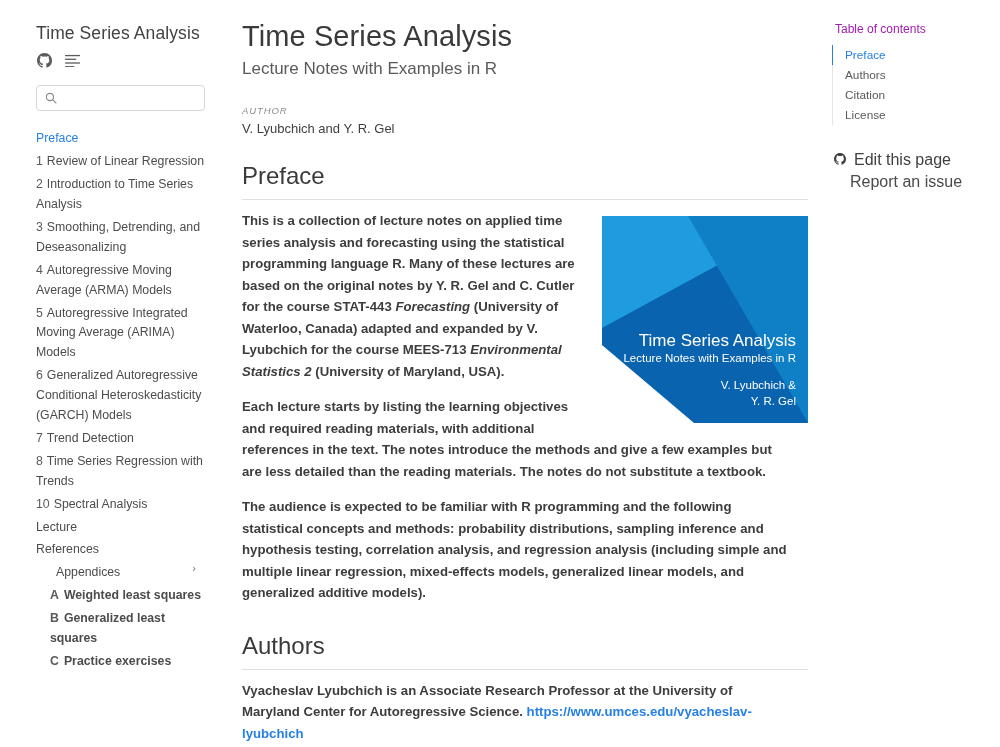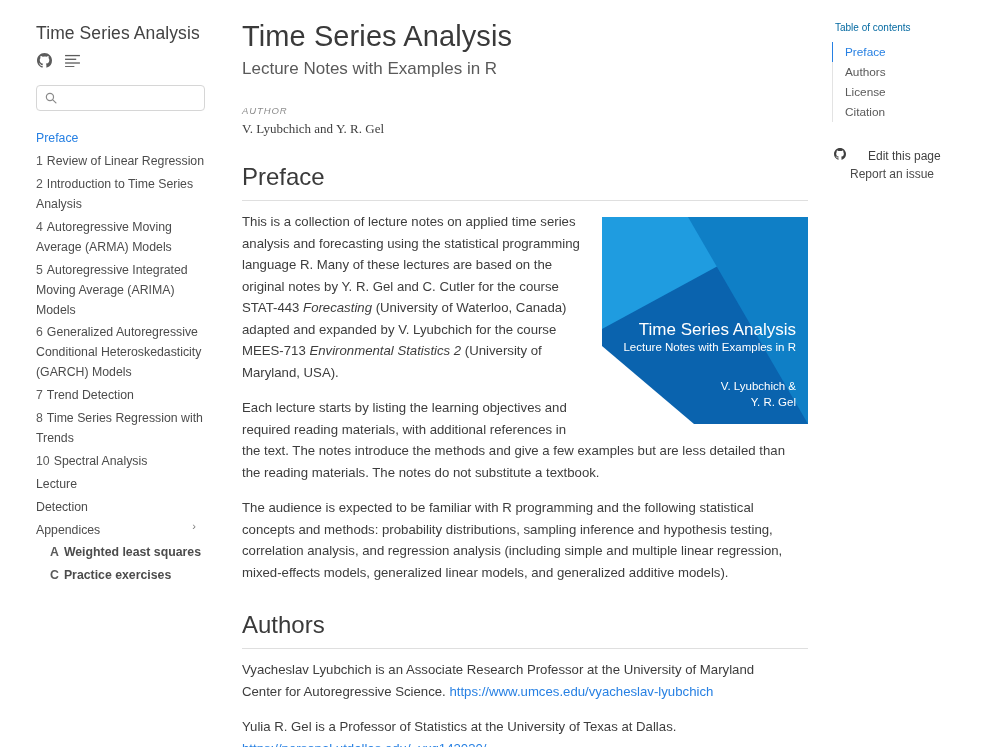--- a/index.html
+++ b/index.html
@@ -77,20 +77,21 @@
   }
   .nav-item.active { color: #2780e3; }
   .nav-num { color: #5a5a5a; margin-right: 4px; }
   .nav-item.sub { padding-left: 14px; font-weight: bold; }
   .nav-item.sub .nav-num { margin-right: 5px; }
   .nav-item.expandable {
     display: flex;
     justify-content: space-between;
     align-items: flex-start;
     padding-right: 12px;
+    margin-left: 20px;
   }
   .chev { color: #7a7a7a; font-size: 11px; line-height: 1; }
 
   
   .main {
     flex: 1 1 auto;
     padding: 20px 24px 0 10px;
     min-width: 0;
   }
   h1.doc-title {
@@ -111,36 +112,36 @@
     letter-spacing: 0.9px;
     color: #8d8d8d;
     text-transform: uppercase;
     margin-bottom: 5px;
     font-style: italic;
   }
   .author-name {
     font-size: 13px;
     color: #404040;
     margin-bottom: 26px;
-    font-family: Liberation Serif, serif;
   }
   h2.sect {
     font-size: 24px;
     font-weight: 400;
     color: #3a3a3a;
     margin: 0 0 10px 0;
     padding-bottom: 9px;
     border-bottom: 1px solid #dfdfdf;
   }
   h2.sect.second { margin-top: 28px; }
   p.para {
     font-size: 13.2px;
     line-height: 1.63;
     color: #3d3d3d;
     margin: 0 16px 14px 0;
+    font-weight: bold;
   }
   p.para em { font-style: italic; }
   a.inline-link { color: #2780e3; text-decoration: none; }
 
   .figure-wrap {
     float: right;
     width: 206px;
     margin: 6px 0 6px 22px;
   }
   .cover {
@@ -173,58 +174,58 @@
   }
   .cover .ctxt {
     position: absolute;
     left: 0; right: 12px;
     bottom: 16px;
     text-align: right;
     color: #fff;
   }
   .cover .ct1 { font-size: 17px; line-height: 1.15; }
   .cover .ct2 { font-size: 11.5px; margin-top: 2px; }
-  .cover .ct3 { font-size: 11.5px; margin-top: 26px; line-height: 1.3; }
+  .cover .ct3 { font-size: 11.5px; margin-top: 14px; line-height: 1.3; }
 
   .wide { max-width: 820px; }
 
   
   .toc {
     width: 168px;
     flex: 0 0 168px;
     padding: 22px 16px 0 0;
     font-size: 11.8px;
   }
   .toc-title {
-    color: #0369a1;
-    font-size: 10px;
+    color: #a21caf;
+    font-size: 12px;
     margin: 0 0 9px 3px;
   }
   .toc-list { border-left: 0; margin: 0; }
   .toc-link {
     display: block;
     color: #5a5a5a;
     text-decoration: none;
     padding: 3px 0 3px 12px;
     border-left: 1px solid #e3e3e3;
     cursor: pointer;
   }
   .toc-link.active {
     color: #2780e3;
     border-left: 1px solid #2780e3;
   }
   .toc-actions { margin-top: 24px; }
   .toc-action {
     display: flex;
     align-items: center;
-    gap: 22px;
+    gap: 8px;
     color: #3f3f3f;
     text-decoration: none;
     padding: 2px 0 2px 2px;
-    font-size: 12px;
+    font-size: 16px;
     cursor: pointer;
   }
   .toc-action.indent { padding-left: 18px; color: #4a4a4a; }
 </style>
 </head>
 <body>
 
 <div class="page">
 
   <aside class="sidebar">
@@ -266,20 +267,23 @@
       <a class="nav-item active">
         <span>Preface</span>
       </a>
       <a class="nav-item">
         <span class="nav-num">1</span><span>Review of Linear Regression</span>
       </a>
       <a class="nav-item">
         <span class="nav-num">2</span><span>Introduction to Time Series Analysis</span>
       </a>
       <a class="nav-item">
+        <span class="nav-num">3</span><span>Smoothing, Detrending, and Deseasonalizing</span>
+      </a>
+      <a class="nav-item">
         <span class="nav-num">4</span><span>Autoregressive Moving Average (ARMA) Models</span>
       </a>
       <a class="nav-item">
         <span class="nav-num">5</span><span>Autoregressive Integrated Moving Average (ARIMA) Models</span>
       </a>
       <a class="nav-item">
         <span class="nav-num">6</span><span>Generalized Autoregressive Conditional Heteroskedasticity (GARCH) Models</span>
       </a>
       <a class="nav-item">
         <span class="nav-num">7</span><span>Trend Detection</span>
@@ -287,29 +291,32 @@
       <a class="nav-item">
         <span class="nav-num">8</span><span>Time Series Regression with Trends</span>
       </a>
       <a class="nav-item">
         <span class="nav-num">10</span><span>Spectral Analysis</span>
       </a>
       <a class="nav-item">
         <span>Lecture</span>
       </a>
       <a class="nav-item">
-        <span>Detection</span>
+        <span>References</span>
       </a>
 
       <a class="nav-item expandable">
         <span>Appendices</span>
         <span class="chev">›</span>
       </a>
       <a class="nav-item sub">
         <span class="nav-num">A</span><span>Weighted least squares</span>
+      </a>
+      <a class="nav-item sub">
+        <span class="nav-num">B</span><span>Generalized least squares</span>
       </a>
       <a class="nav-item sub">
         <span class="nav-num">C</span><span>Practice exercises</span>
       </a>
     </nav>
   </aside>
 
   <main class="main">
     <h1 class="doc-title">Time Series Analysis</h1>
     <div class="subtitle">Lecture Notes with Examples in R</div>
@@ -351,22 +358,22 @@
       <span>Yulia R. Gel is a Professor of Statistics at the University of Texas at Dallas.</span><br>
       <a class="inline-link">https://personal.utdallas.edu/~yxg142030/</a>
     </p>
   </main>
 
   <aside class="toc">
     <div class="toc-title">Table of contents</div>
     <div class="toc-list">
       <a class="toc-link active">Preface</a>
       <a class="toc-link">Authors</a>
+      <a class="toc-link">Citation</a>
       <a class="toc-link">License</a>
-      <a class="toc-link">Citation</a>
     </div>
     <div class="toc-actions">
       <a class="toc-action">
         <span>
           <svg width="12" height="12" viewBox="0 0 16 16" fill="#3f3f3f" aria-hidden="true">
             <path d="M8 0C3.58 0 0 3.58 0 8c0 3.54 2.29 6.53 5.47 7.59.4.07.55-.17.55-.38
             0-.19-.01-.82-.01-1.49-2.01.37-2.53-.49-2.69-.94-.09-.23-.48-.94-.82-1.13-.28-.15-.68-.52-.01-.53.63-.01
             1.08.58 1.23.82.72 1.21 1.87.87 2.33.66.07-.52.28-.87.51-1.07-1.78-.2-3.64-.89-3.64-3.95
             0-.87.31-1.59.82-2.15-.08-.2-.36-1.02.08-2.12 0 0 .67-.21 2.2.82a7.4 7.4 0 0 1 2-.27c.68 0
             1.36.09 2 .27 1.53-1.04 2.2-.82 2.2-.82.44 1.1.16 1.92.08 2.12.51.56.82 1.27.82 2.15 0

